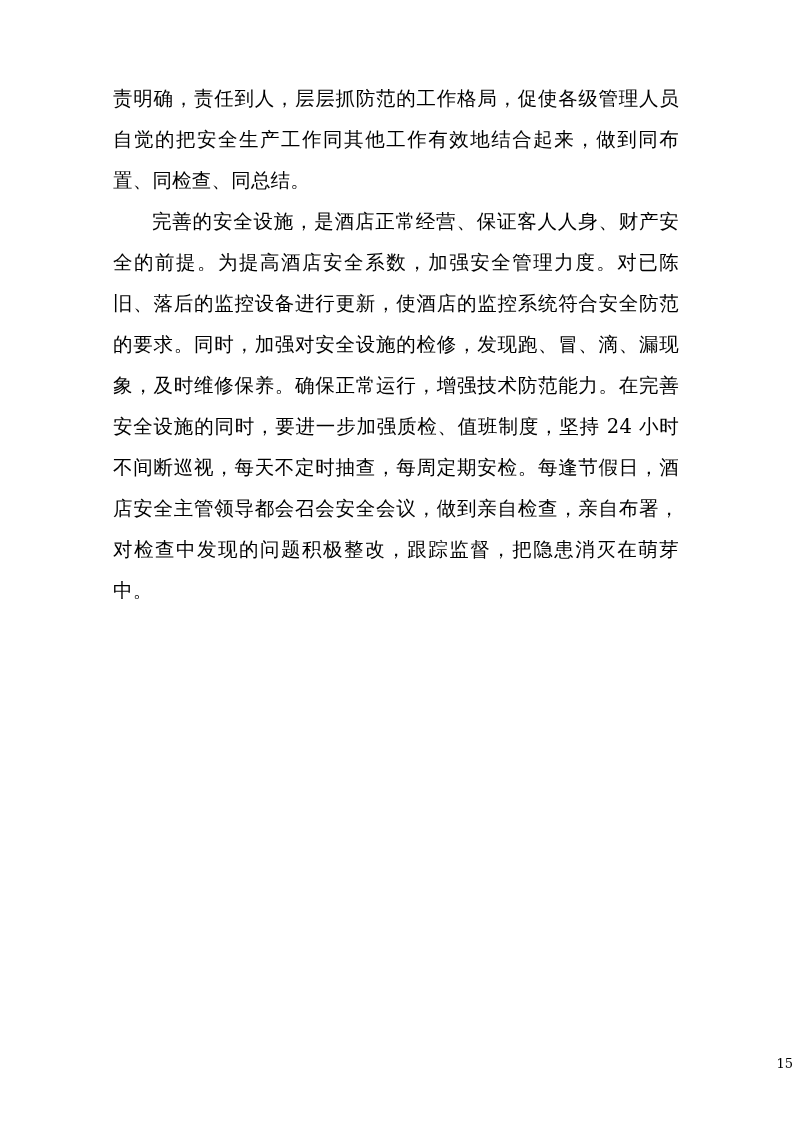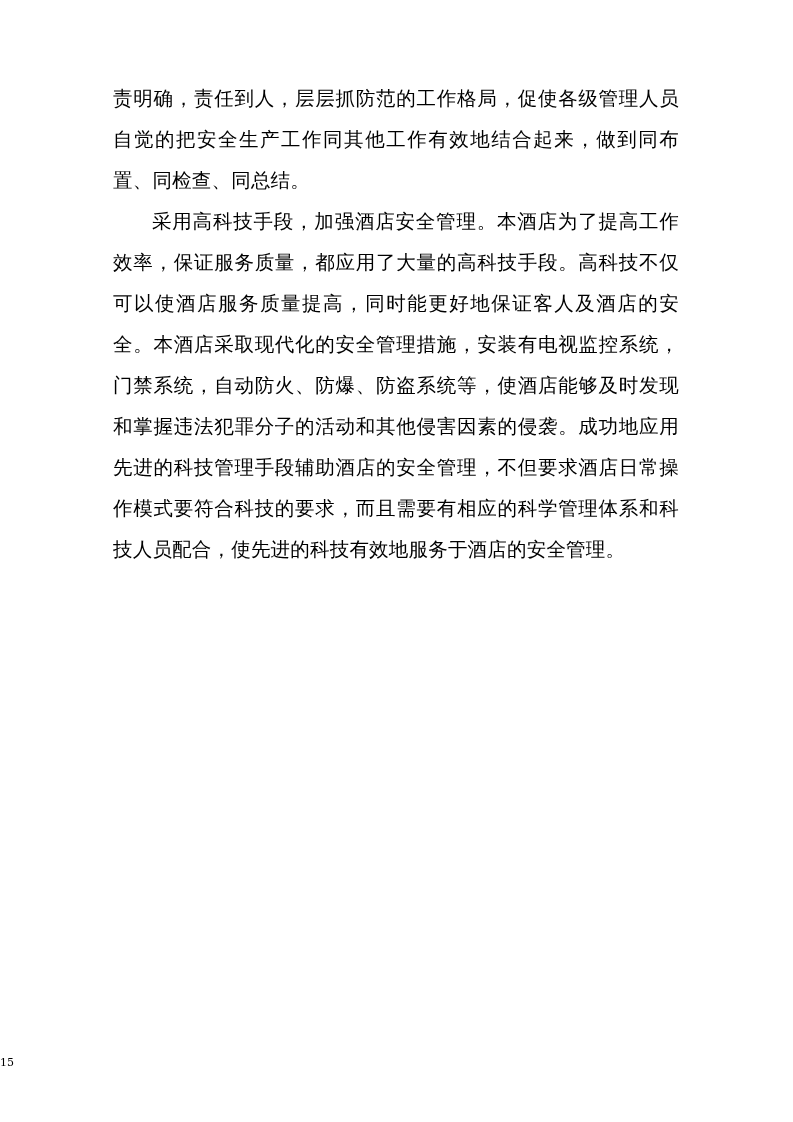--- a/index.html
+++ b/index.html
@@ -39,28 +39,28 @@
     font-family: "DejaVu Serif", "Liberation Serif", serif;
   }
   p.indent {
     text-indent: 2em;
   }
   .page-number {
     position: absolute;
     left: 0;
     right: 0;
     top: 1056px;
-    text-align: left;
-    font-size: 11px;
+    text-align: right;
+    font-size: 13px;
     font-family: "DejaVu Serif", "Liberation Serif", serif;
     color: #000000;
   }
 </style>
 </head>
 <body>
 
 <div class="page">
   <div class="content">
     <p class="para">责明确，责任到人，层层抓防范的工作格局，促使各级管理人员自觉的把安全生产工作同其他工作有效地结合起来，做到同布置、同检查、同总结。</p>
-    <p class="para indent">采用高科技手段，加强酒店安全管理。本酒店为了提高工作效率，保证服务质量，都应用了大量的高科技手段。高科技不仅可以使酒店服务质量提高，同时能更好地保证客人及酒店的安全。本酒店采取现代化的安全管理措施，安装有电视监控系统，门禁系统，自动防火、防爆、防盗系统等，使酒店能够及时发现和掌握违法犯罪分子的活动和其他侵害因素的侵袭。成功地应用先进的科技管理手段辅助酒店的安全管理，不但要求酒店日常操作模式要符合科技的要求，而且需要有相应的科学管理体系和科技人员配合，使先进的科技有效地服务于酒店的安全管理。</p>
+    <p class="para indent">完善的安全设施，是酒店正常经营、保证客人人身、财产安全的前提。为提高酒店安全系数，加强安全管理力度。对已陈旧、落后的监控设备进行更新，使酒店的监控系统符合安全防范的要求。同时，加强对安全设施的检修，发现跑、冒、滴、漏现象，及时维修保养。确保正常运行，增强技术防范能力。在完善安全设施的同时，要进一步加强质检、值班制度，坚持 24 小时不间断巡视，每天不定时抽查，每周定期安检。每逢节假日，酒店安全主管领导都会召会安全会议，做到亲自检查，亲自布署，对检查中发现的问题积极整改，跟踪监督，把隐患消灭在萌芽中。</p>
   </div>
   <div class="page-number">15</div>
 </div>
 
 </body></html>

